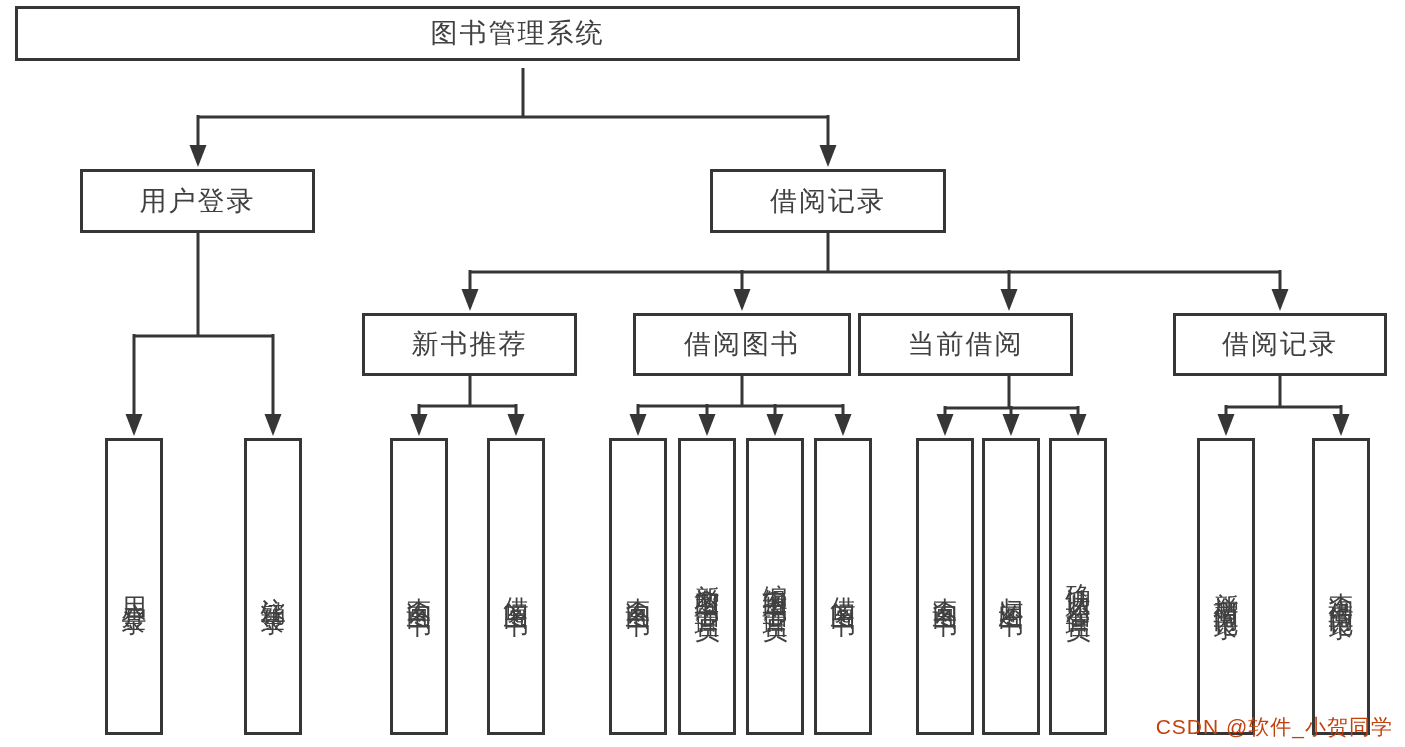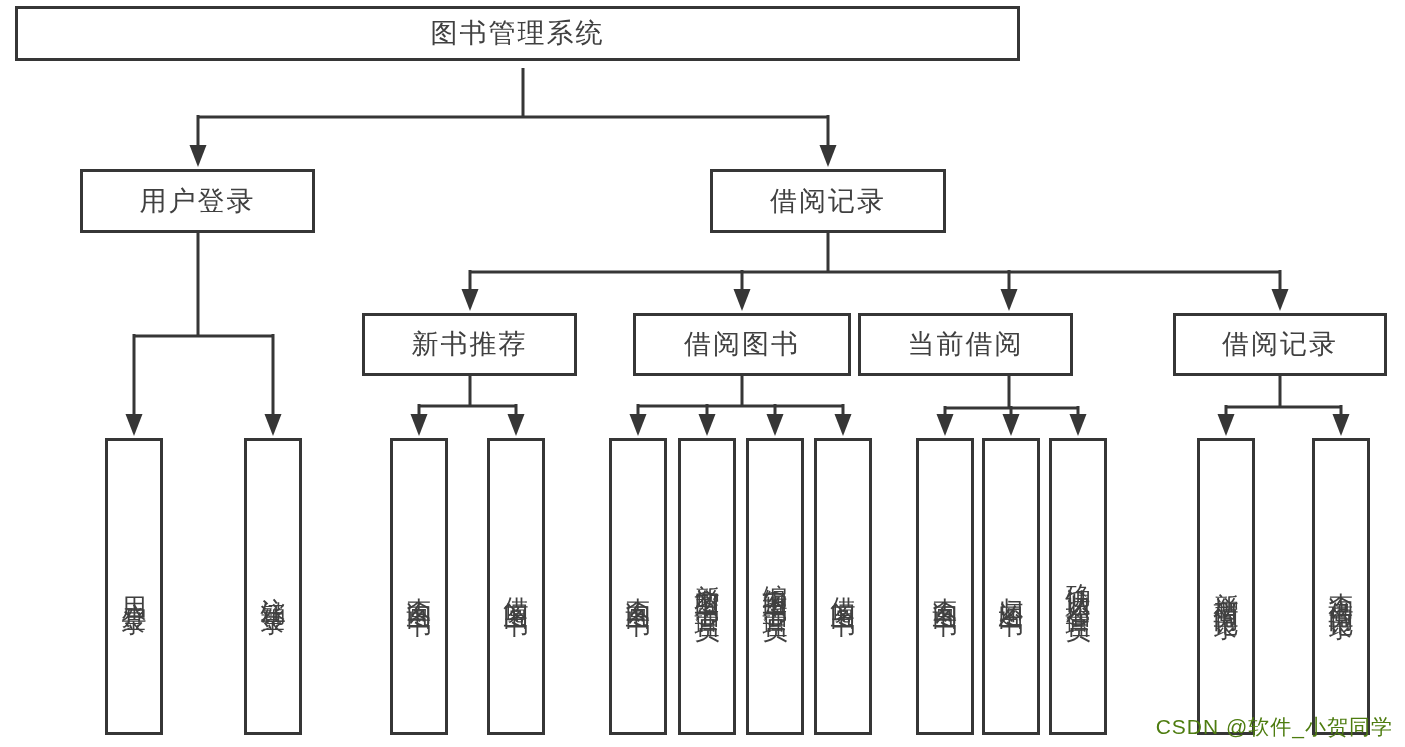--- a/index.html
+++ b/index.html
@@ -24,21 +24,21 @@
   .m2{left:858px;width:215px;}
   .m3{left:1173px;width:214px;}
   .leaf{top:438px;height:297px;width:58px;}
   .u0{left:105px;} .u1{left:244px;}
   .n0{left:390px;} .n1{left:487px;}
   .b0{left:609px;} .b1{left:678px;} .b2{left:746px;} .b3{left:814px;}
   .c0{left:916px;} .c1{left:982px;} .c2{left:1049px;}
   .r0{left:1197px;} .r1{left:1312px;}
   .watermark{
     position:absolute;right:12px;bottom:6px;
-    font-size:21px;letter-spacing:1px;color:#4d7c0f;white-space:nowrap;
+    font-size:21px;letter-spacing:1px;color:#c2410c;white-space:nowrap;
   }
 </style>
 </head>
 <body>
 
 <div class="canvas">
 
   <svg class="wires" width="1405" height="747" viewBox="0 0 1405 747">
     <g stroke="#363636" stroke-width="3" fill="none">
 

